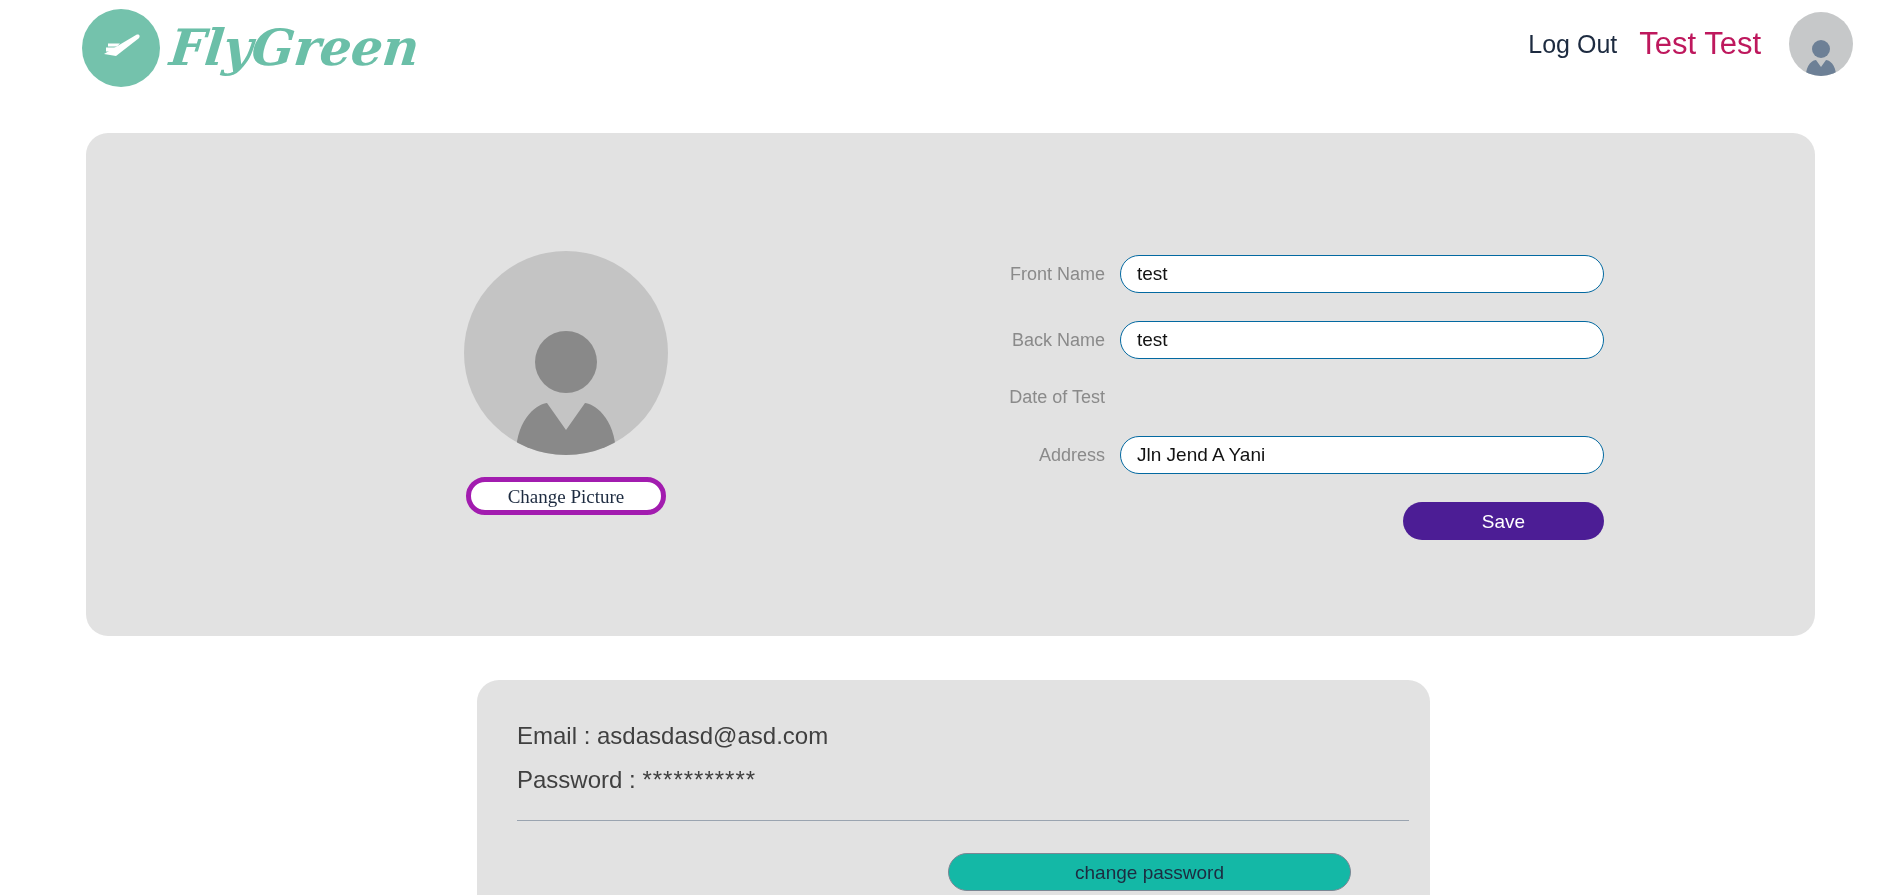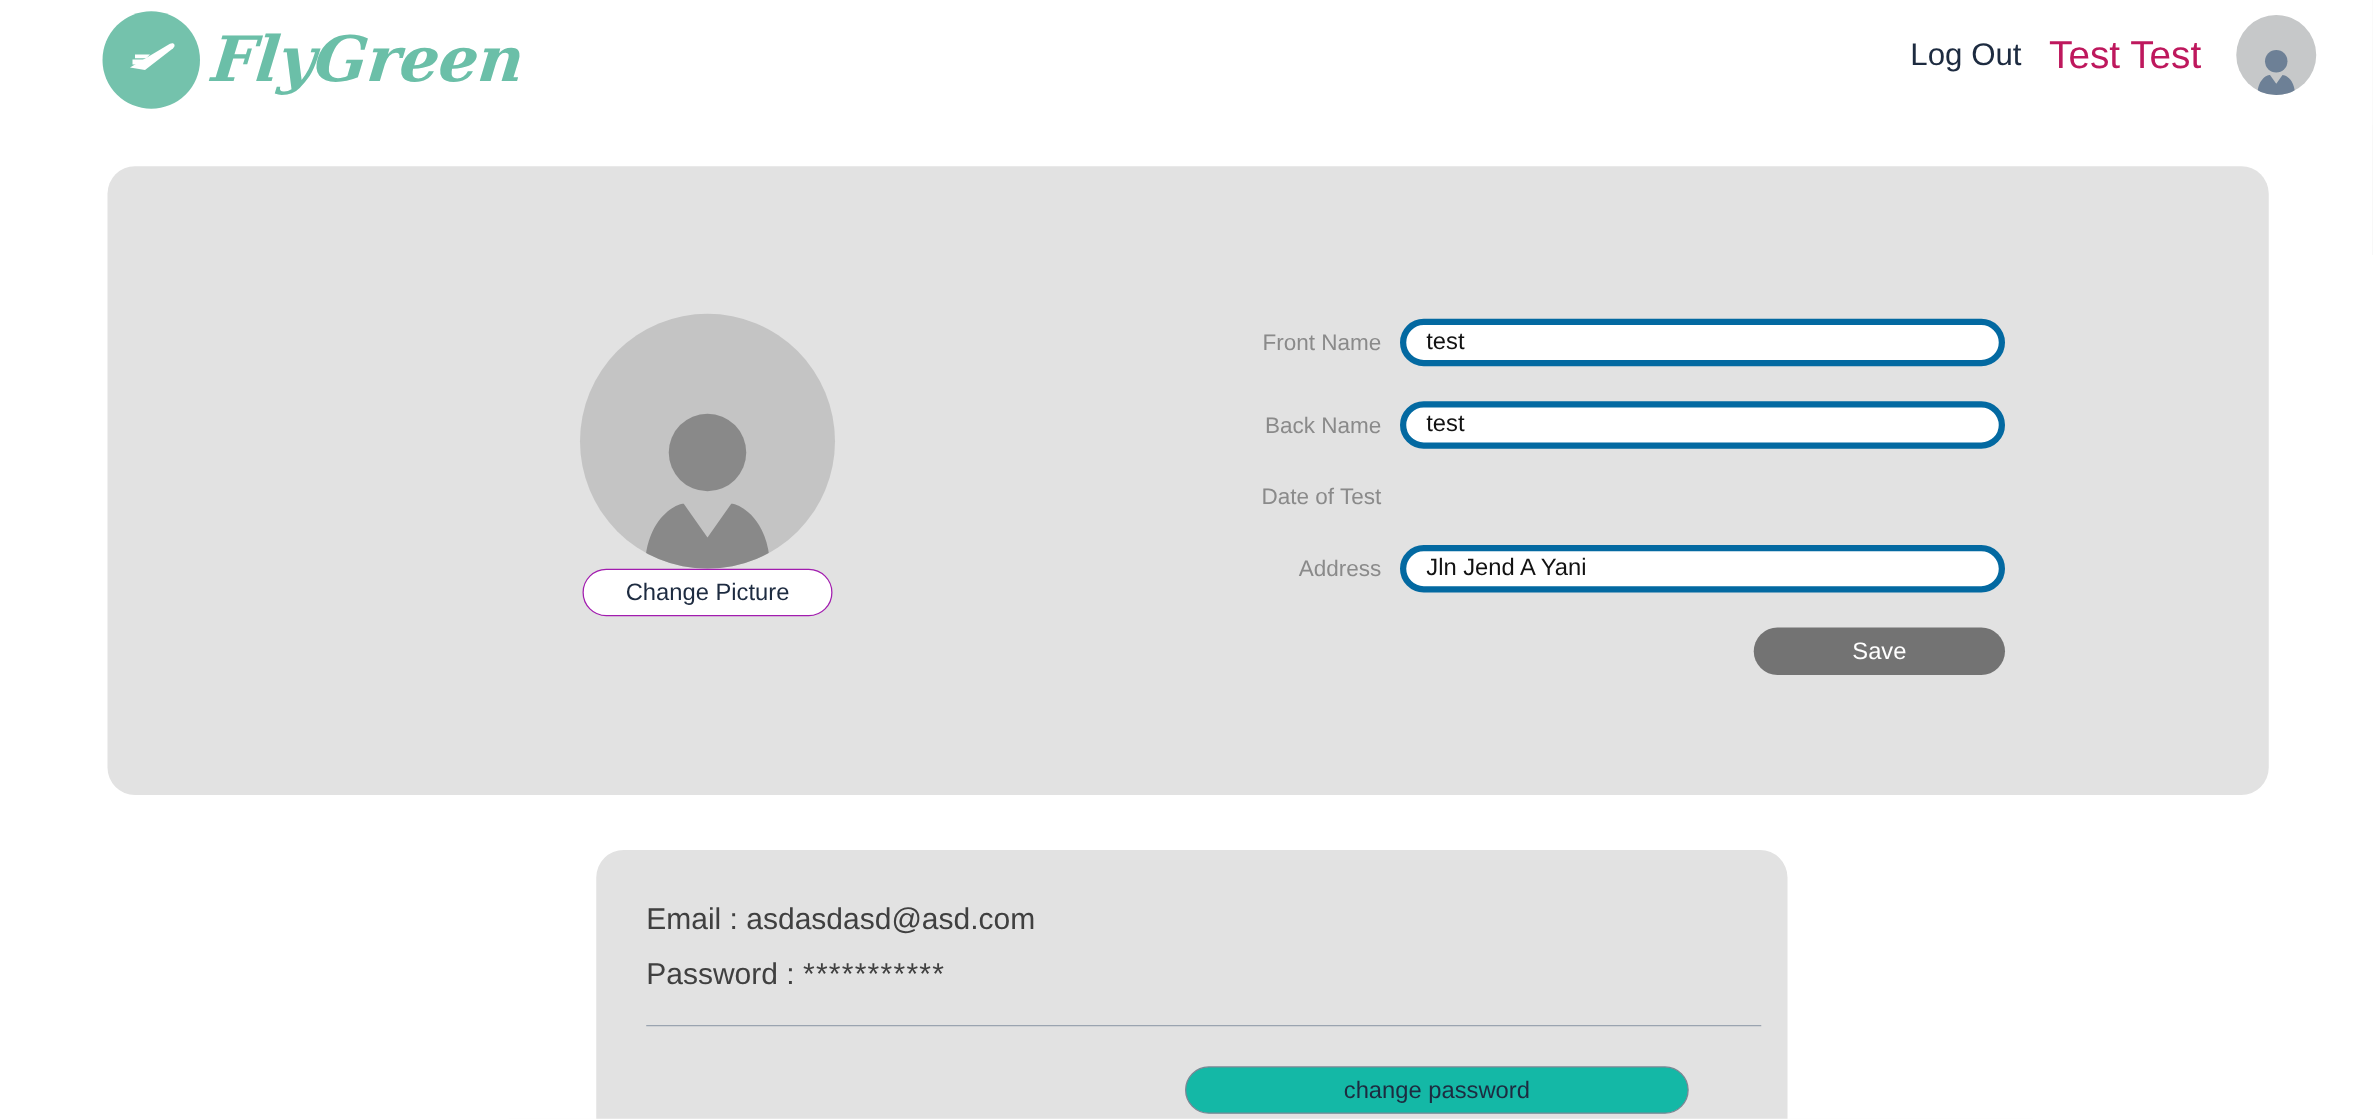--- a/index.html
+++ b/index.html
@@ -112,28 +112,29 @@
     height: 204px;
     border-radius: 50%;
     background: #c4c4c4;
     display: flex;
     align-items: flex-end;
     justify-content: center;
     overflow: hidden;
   }
   .big-avatar svg { display: block; }
   .change-picture-btn {
+    margin-top: 22px;
     width: 200px;
     height: 38px;
     border-radius: 19px;
     background: #ffffff;
-    border: 1px solid #a21caf;
+    border: 5px solid #a21caf;
     color: #1d2b40;
     font-size: 19px;
-    font-family: Liberation Sans, sans-serif;
+    font-family: Liberation Serif, serif;
     cursor: pointer;
     line-height: 1;
   }
 
   
   .form-area {
     position: absolute;
     left: 922px;
     top: 122px;
     width: 600px;
@@ -147,21 +148,21 @@
     width: 112px;
     text-align: right;
     padding-right: 15px;
     font-size: 18px;
     color: #8a8a8a;
     white-space: nowrap;
   }
   .form-input {
     width: 484px;
     height: 38px;
-    border: 5px solid #0369a1;
+    border: 1px solid #0369a1;
     border-radius: 19px;
     background: #ffffff;
     padding: 0 16px;
     font-size: 19px;
     color: #121212;
     font-family: "Liberation Sans", sans-serif;
     outline: none;
   }
   .date-wrap {
     position: relative;
@@ -181,21 +182,21 @@
     display: flex;
     margin-top: 17px;
     padding-left: 112px;
   }
   .save-btn {
     margin-left: 283px;
     width: 201px;
     height: 38px;
     border: none;
     border-radius: 19px;
-    background: #737373;
+    background: #4c1d95;
     color: #ffffff;
     font-size: 19px;
     font-family: "Liberation Sans", sans-serif;
     cursor: pointer;
     line-height: 1;
   }
 
   
   .cred-panel {
     position: absolute;

